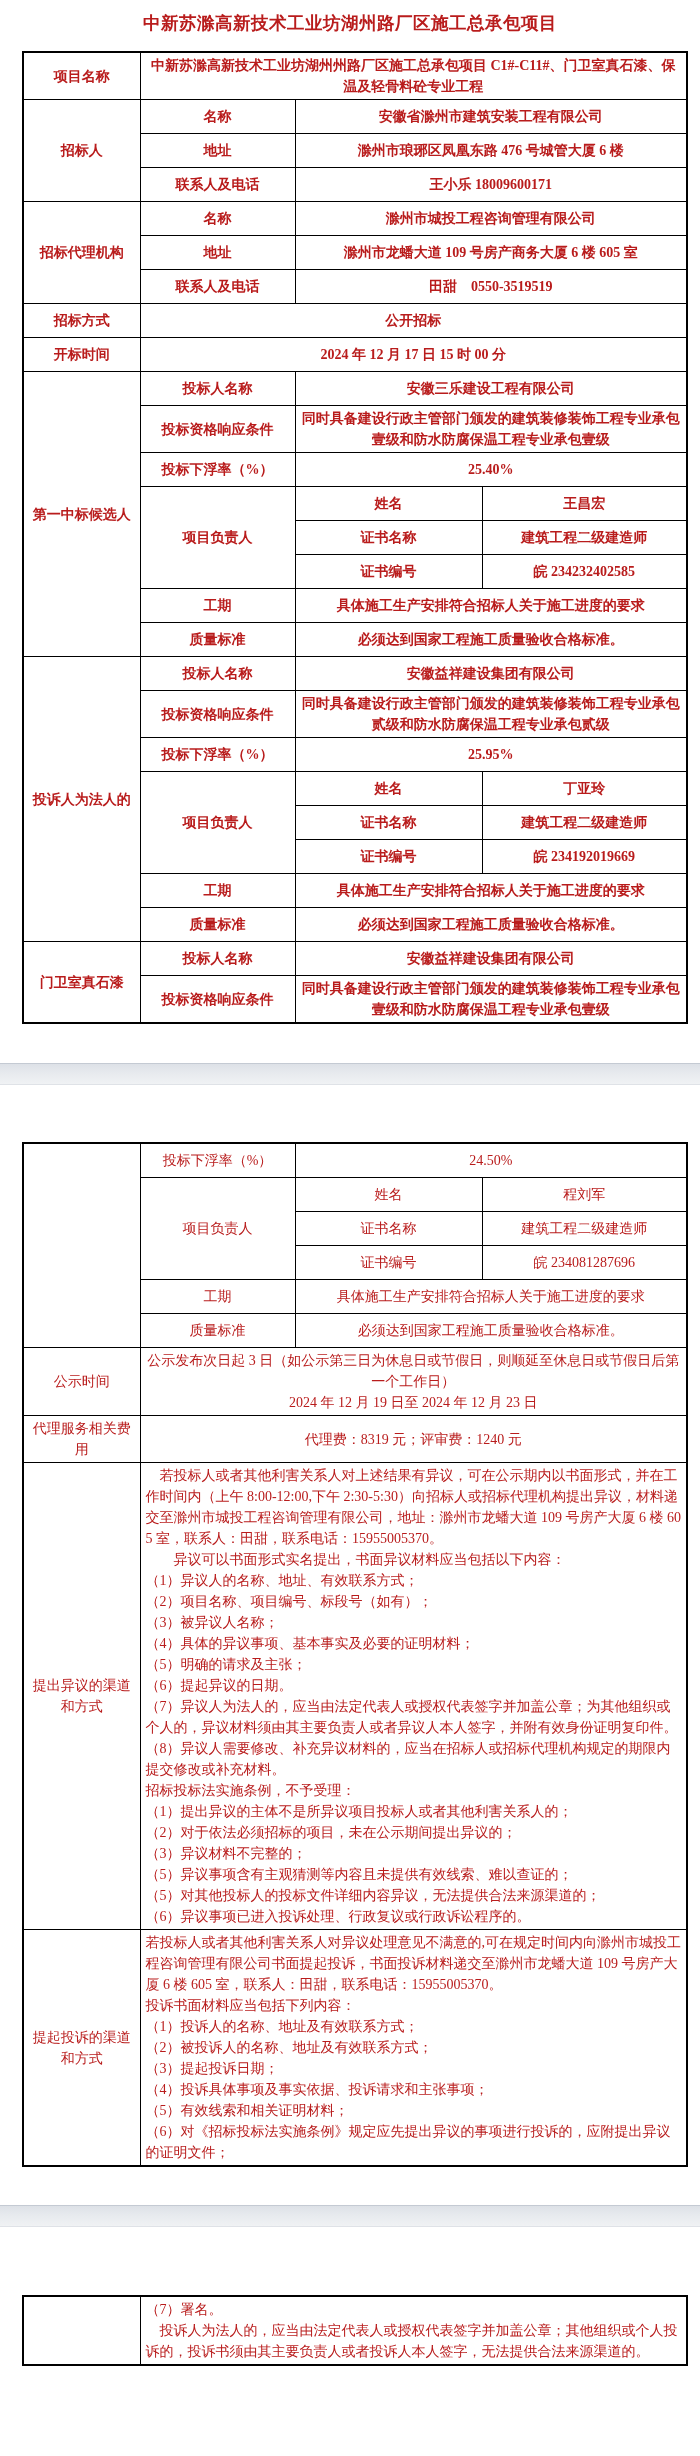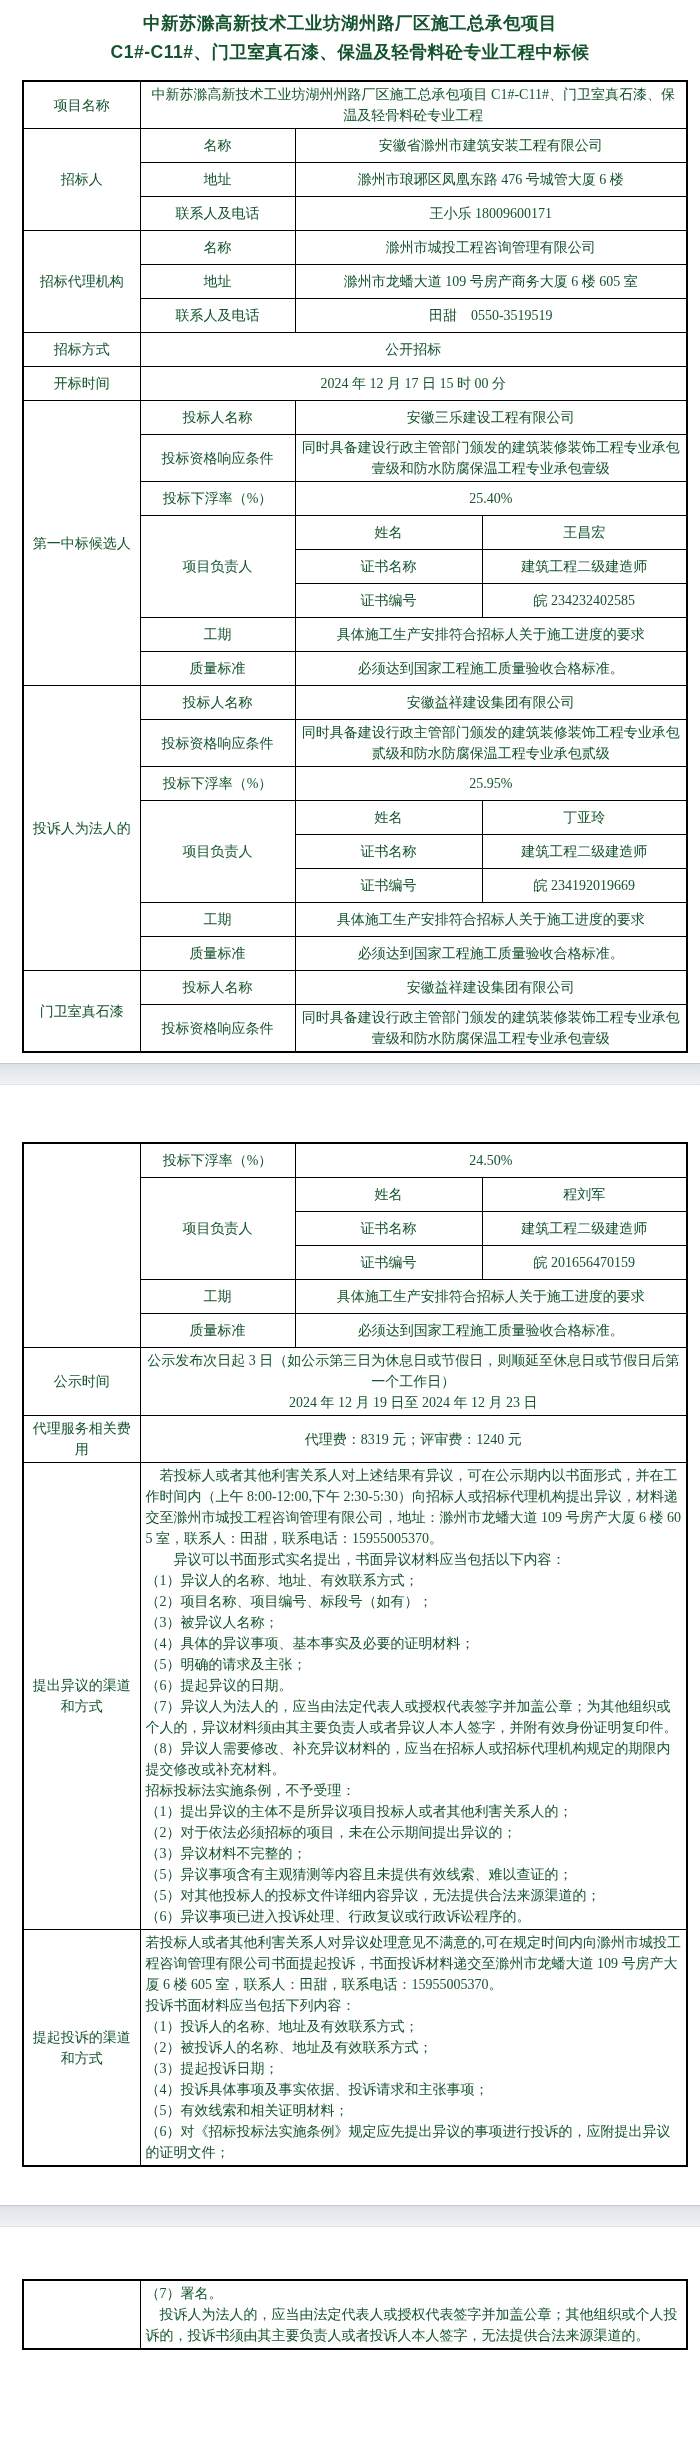--- a/index.html
+++ b/index.html
@@ -1,33 +1,33 @@
 <!DOCTYPE html>
 <html lang="zh"><head>
 <meta charset="utf-8">
 <style>
   html,body{margin:0;padding:0;background:#fff;}
   #doc{position:relative;width:700px;height:2456px;overflow:hidden;background:#fff;
-       font-family:"Liberation Serif","DejaVu Serif",serif;color:#14532d;}
+       font-family:"Liberation Serif","DejaVu Serif",serif;color:#b91c1c;}
   .page{position:relative;box-sizing:border-box;background:#fff;overflow:hidden;}
   .page1{height:1063px;}
   .page2{height:1120px;padding-top:57px;}
-  .page3{height:229px;padding-top:52px;}
+  .page3{height:229px;padding-top:68px;}
   .pageband{height:22px;background:linear-gradient(180deg,#dde1e7 0%,#e7eaee 45%,#f0f2f4 100%);
             border-top:1px solid #c4cad3;border-bottom:1px solid #dfe2e7;box-sizing:border-box;}
   
   .title{padding-top:9px;text-align:center;font-family:"Liberation Sans","DejaVu Sans",sans-serif;
          font-weight:bold;font-size:17.5px;line-height:29px;letter-spacing:.5px;}
   
   table.doc{border-collapse:collapse;table-layout:fixed;width:664px;margin-left:22px;
             font-size:14px;border:2px solid #000;}
   table.doc td{border:1px solid #000;padding:2px 5px;text-align:center;vertical-align:middle;
                line-height:21px;height:29px;word-break:break-all;}
   table.doc td.lt{text-align:left;margin-left:17px;}
-  .t1{margin-top:13px;}
+  .t1{margin-top:13px;font-weight:bold;}
   .para{text-align:left;}
   .cellparas{padding:3px 1px;}
   
   .mark{position:absolute;width:18px;height:18px;border-color:#b4b7bb;}
   .mark.bl{border-top:1px solid #b4b7bb;border-right:1px solid #b4b7bb;}
   .mark.br{border-top:1px solid #b4b7bb;border-left:1px solid #b4b7bb;}
   .mark.tl{border-bottom:1px solid #b4b7bb;border-right:1px solid #b4b7bb;}
   .mark.tr{border-bottom:1px solid #b4b7bb;border-left:1px solid #b4b7bb;}
   
   .dots{background-image:radial-gradient(#7c7c7c 1.1px,transparent 1.4px);
@@ -58,21 +58,20 @@
   <div class="mark tl" style="left:61px;top:1122px;"></div>
   <div class="mark tr" style="left:634px;top:1122px;"></div>
   <div class="mark bl" style="left:61px;top:2148px;"></div>
   <div class="mark br" style="left:634px;top:2148px;"></div>
   <div class="mark tl" style="left:61px;top:2297px;height:28px;"></div>
   <div class="mark tr" style="left:634px;top:2297px;height:28px;"></div>
 
   <div class="page page1">
     <div class="title">
       <div>中新苏滁高新技术工业坊湖州路厂区施工总承包项目</div>
-      <div>C1#-C11#、门卫室真石漆、保温及轻骨料砼专业工程中标候</div>
     </div>
 
     <table class="doc t1">
       <colgroup>
           <col style="width:117px">
           <col style="width:155px">
           <col style="width:187px">
           <col style="width:205px">
         </colgroup>
       <tbody>
@@ -218,21 +217,21 @@
         <td rowspan="3">项目负责人</td>
         <td>姓名</td>
         <td>程刘军</td>
       </tr>
       <tr>
         <td>证书名称</td>
         <td>建筑工程二级建造师</td>
       </tr>
       <tr>
         <td>证书编号</td>
-        <td>皖 201656470159</td>
+        <td>皖 234081287696</td>
       </tr>
       <tr>
         <td>工期</td>
         <td colspan="2">具体施工生产安排符合招标人关于施工进度的要求</td>
       </tr>
       <tr>
         <td>质量标准</td>
         <td colspan="2">必须达到国家工程施工质量验收合格标准。</td>
       </tr>
       <tr>

